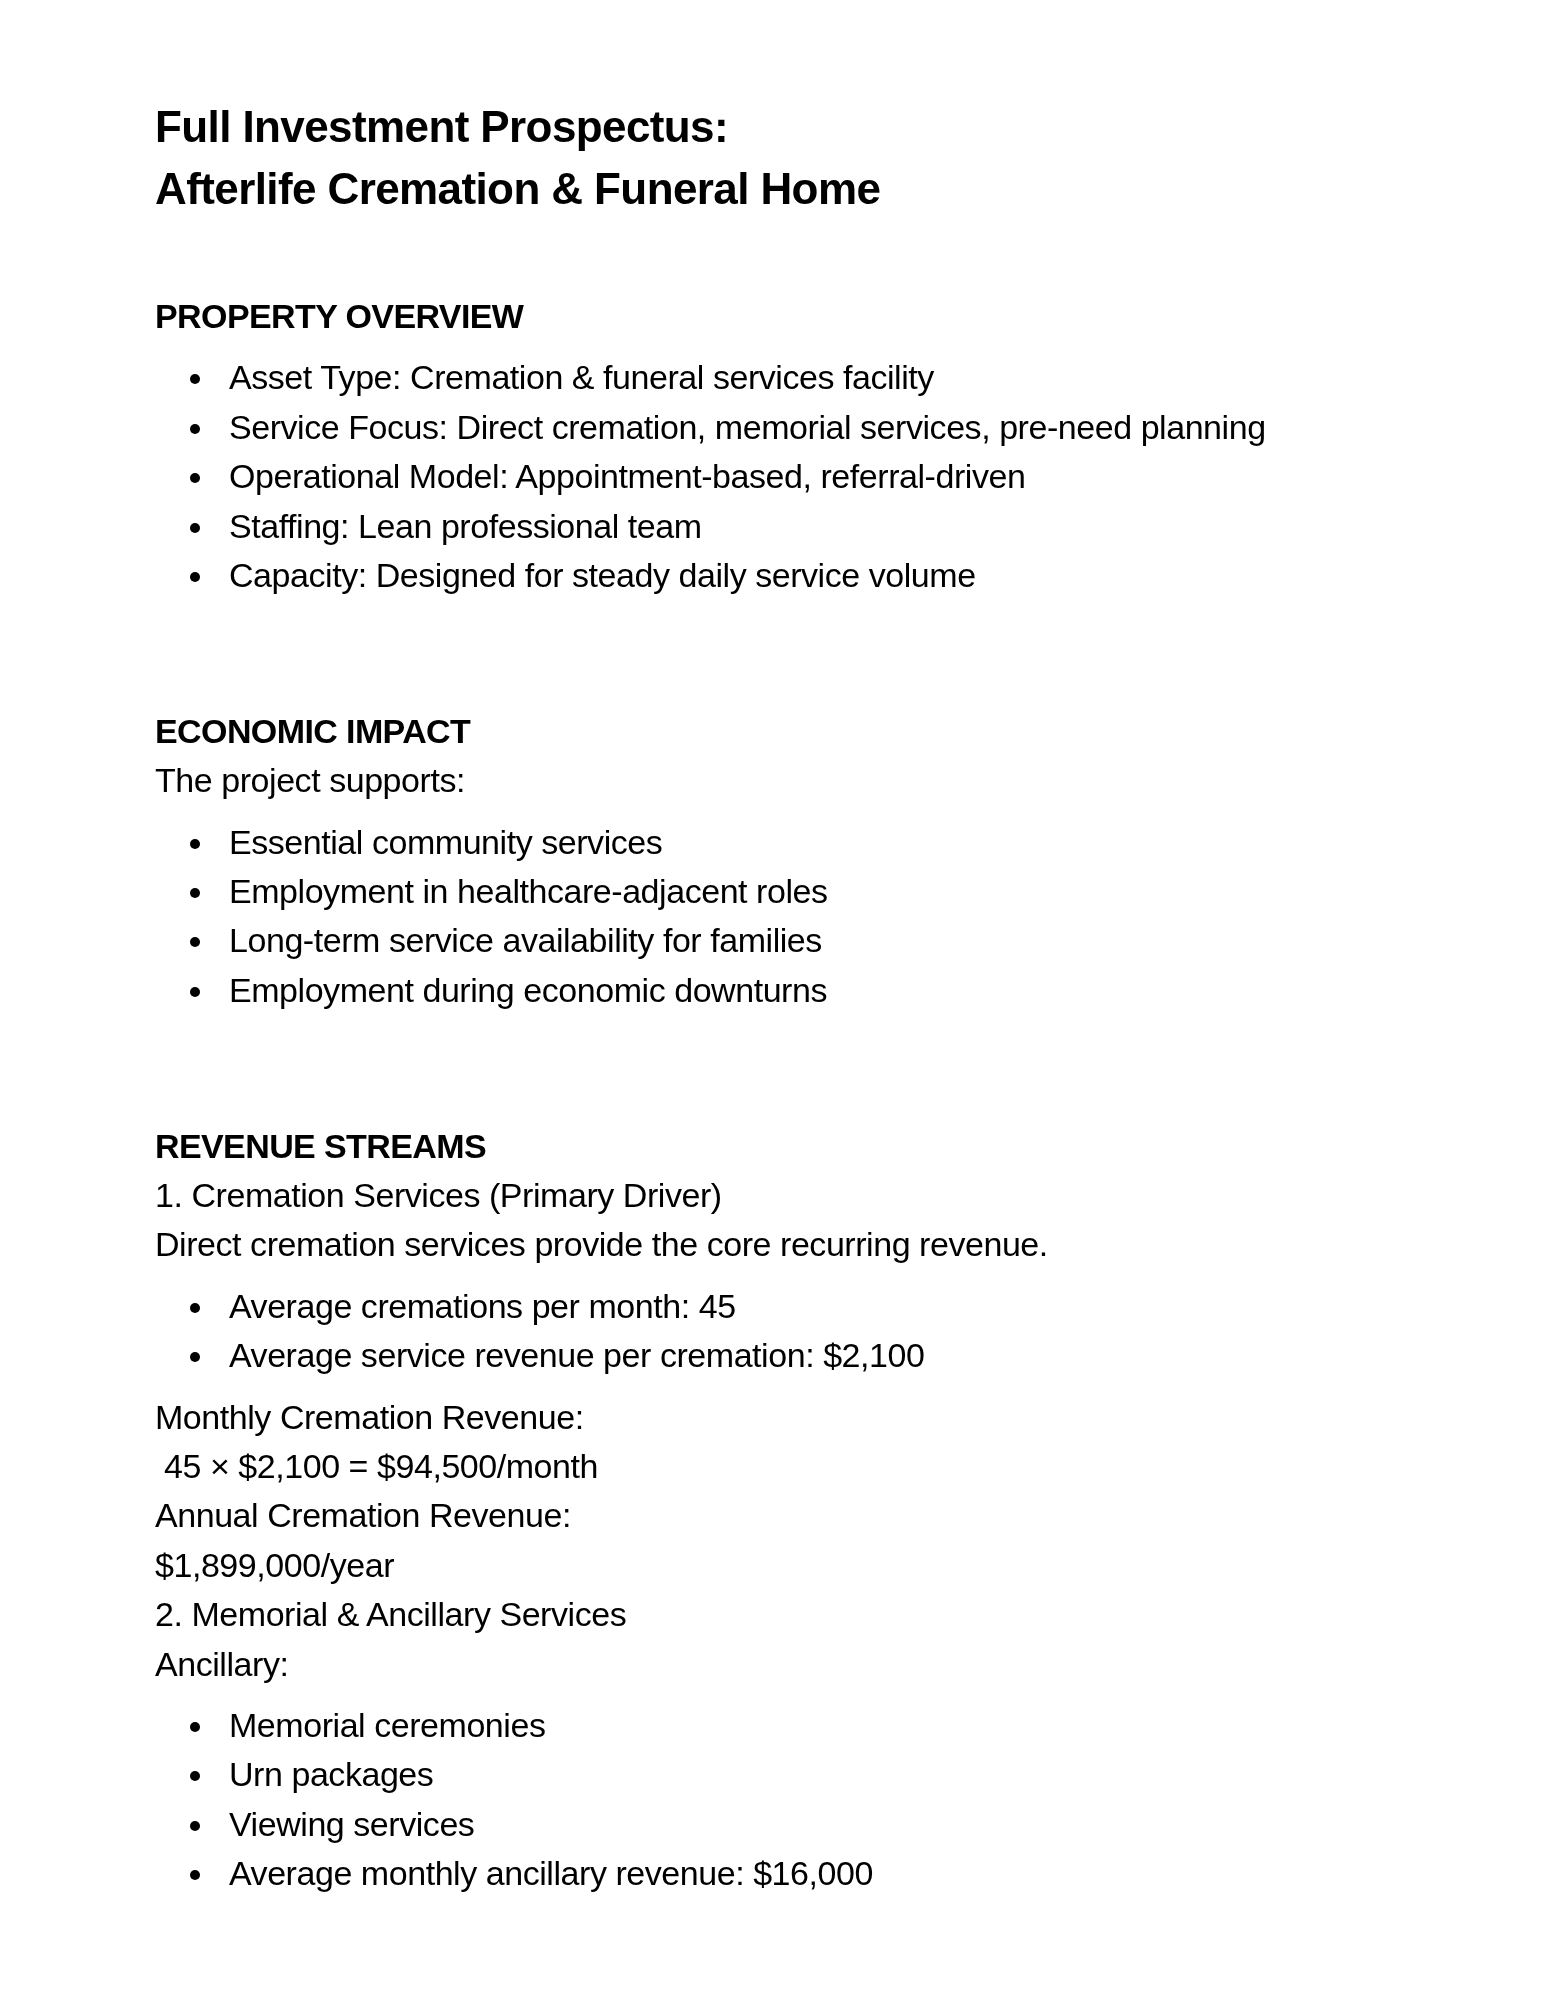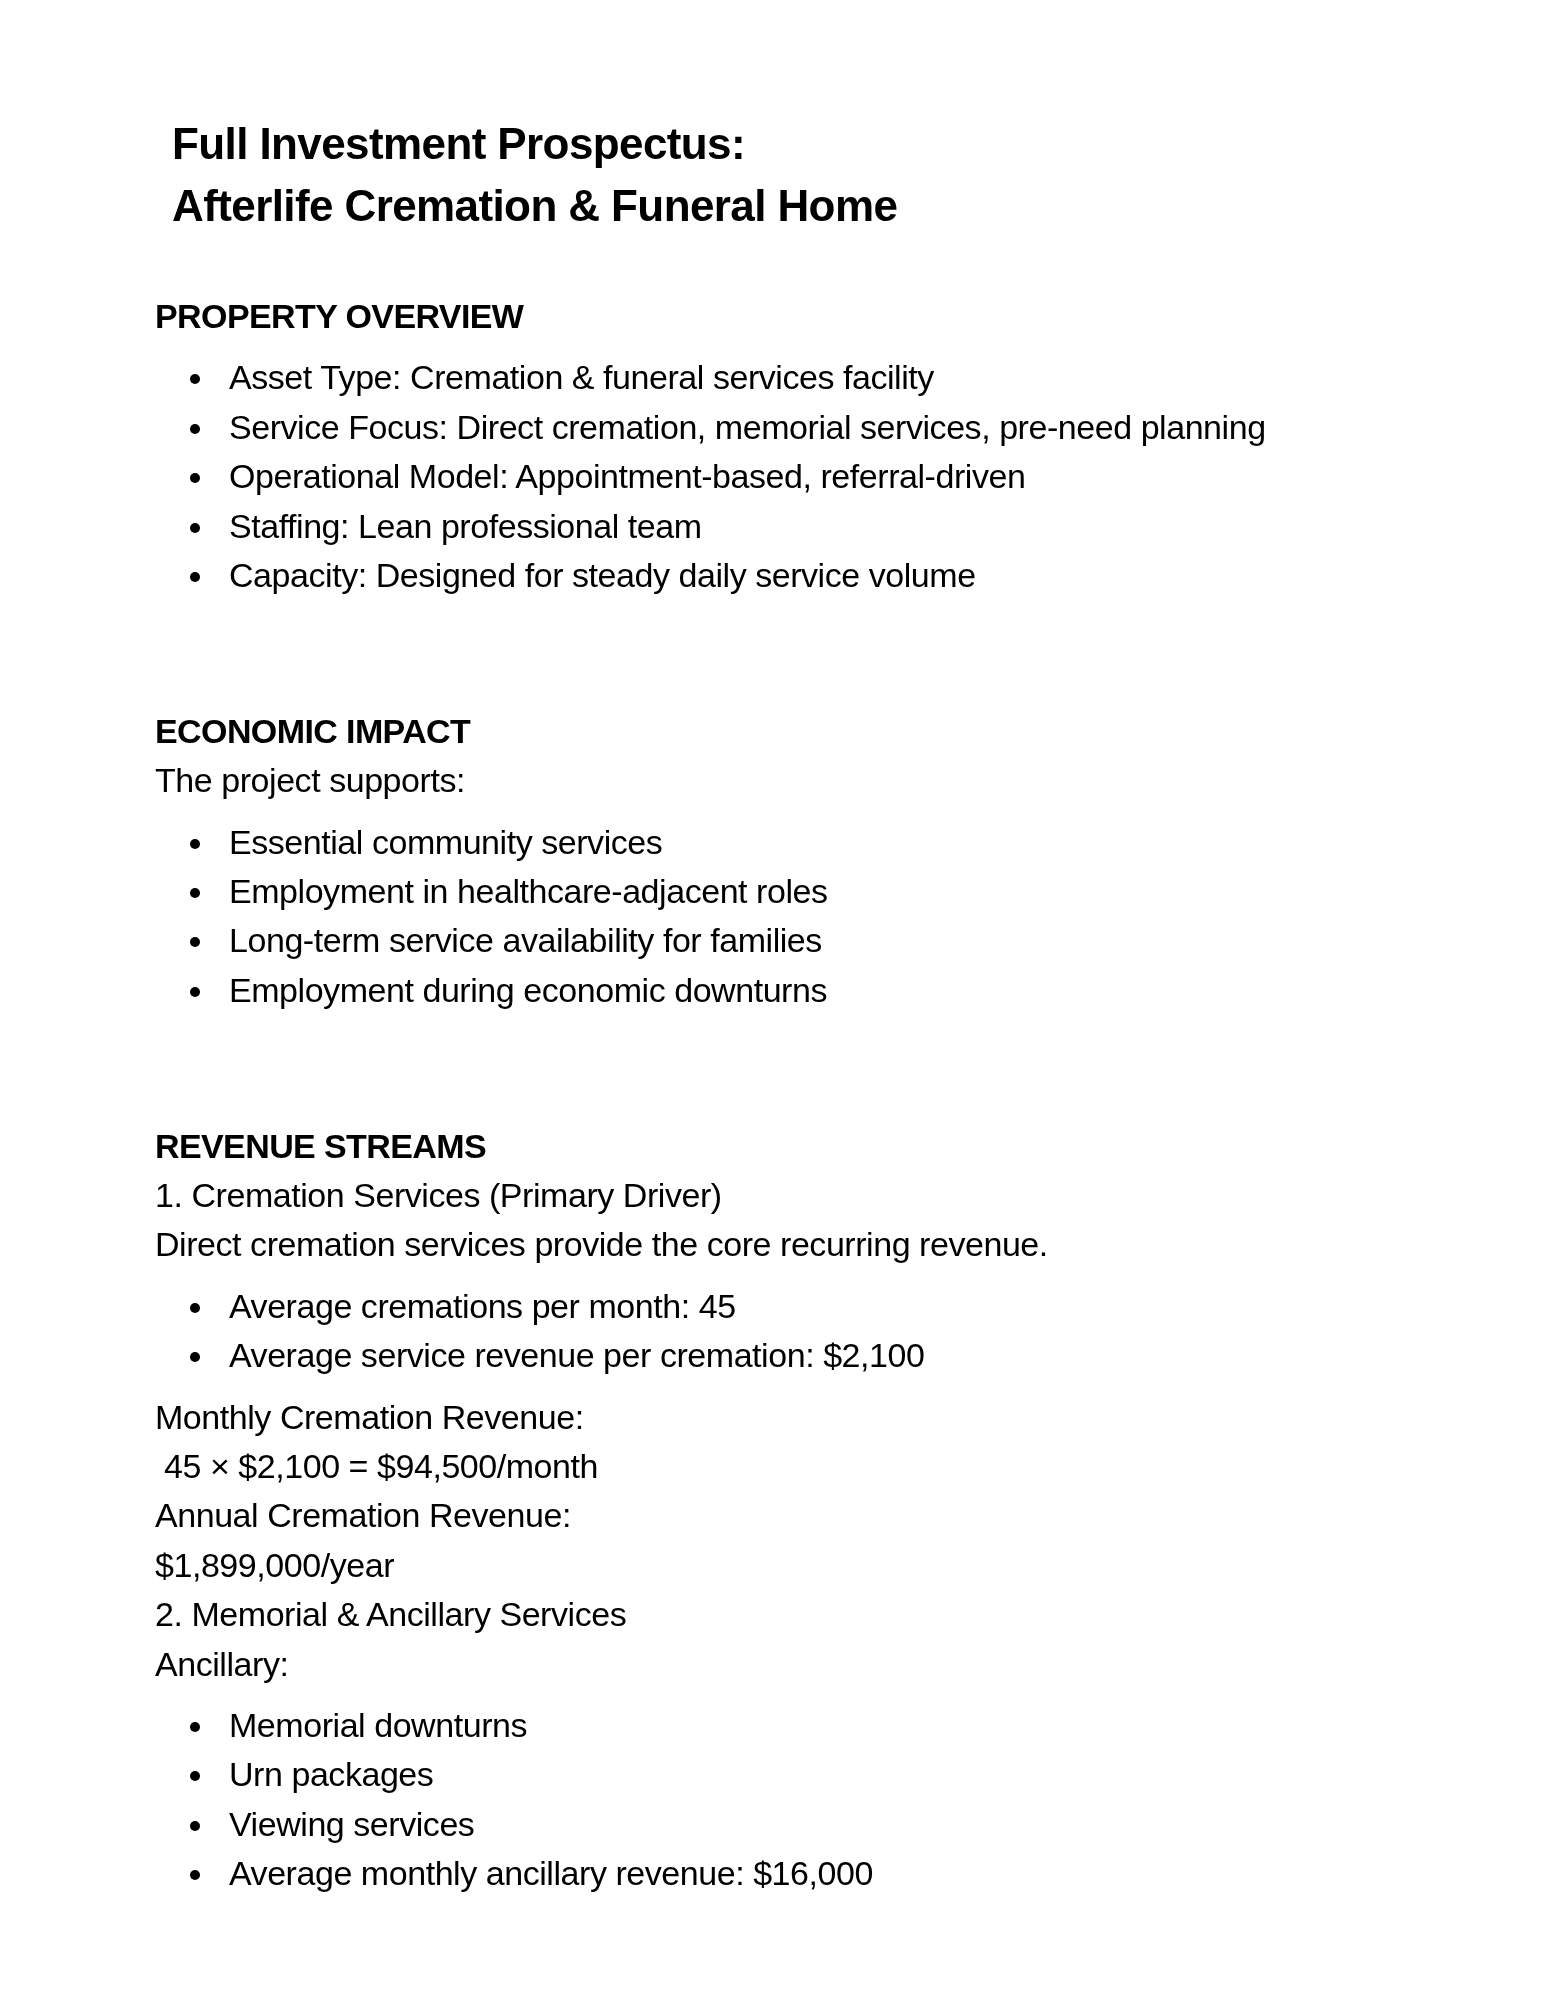--- a/index.html
+++ b/index.html
@@ -18,21 +18,21 @@
     .page {
       position: absolute;
       left: 155px;
       top: 0;
       width: 1150px;
     }
     .title {
       position: absolute;
       left: 0;
       top: 96px;
-      margin: 17px;
+      margin: 0;
       font-size: 44px;
       font-weight: bold;
       line-height: 62px;
       letter-spacing: -0.6px;
       white-space: nowrap;
     }
     .title span { display: block; }
     .body {
       position: absolute;
       left: 0;
@@ -128,21 +128,21 @@
         <span class="line">Monthly Cremation Revenue:</span>
         <span class="line calc"> 45 × $2,100 = $94,500/month</span>
         <span class="line">Annual Cremation Revenue:</span>
         <span class="line">$1,899,000/year</span>
       </div>
 
       <div>
         <span class="line">2. Memorial &amp; Ancillary Services</span>
         <span class="line">Ancillary:</span>
         <ul class="bullets">
-          <li>Memorial downturns</li>
+          <li>Memorial ceremonies</li>
           <li>Urn packages</li>
           <li>Viewing services</li>
           <li>Average monthly ancillary revenue: $16,000</li>
         </ul>
       </div>
     </section>
 
   </div>
 </div>
 

